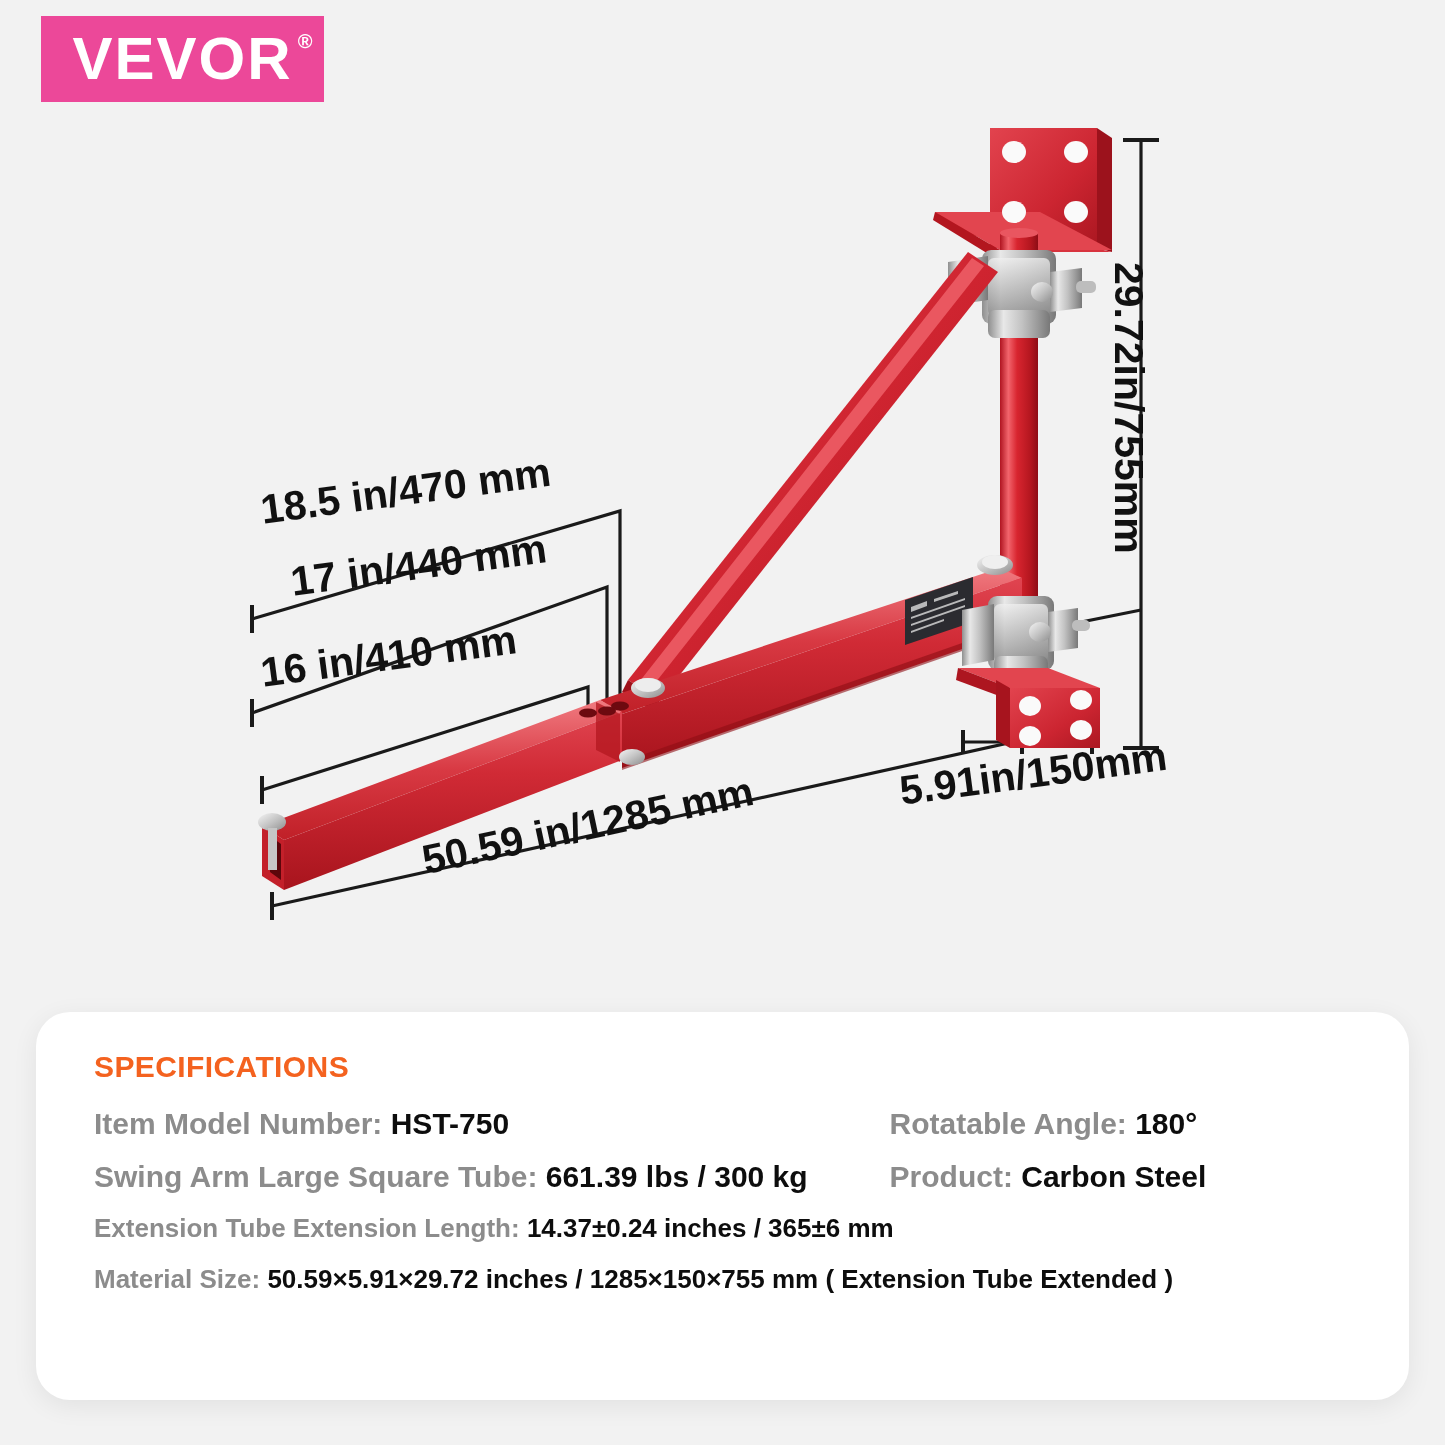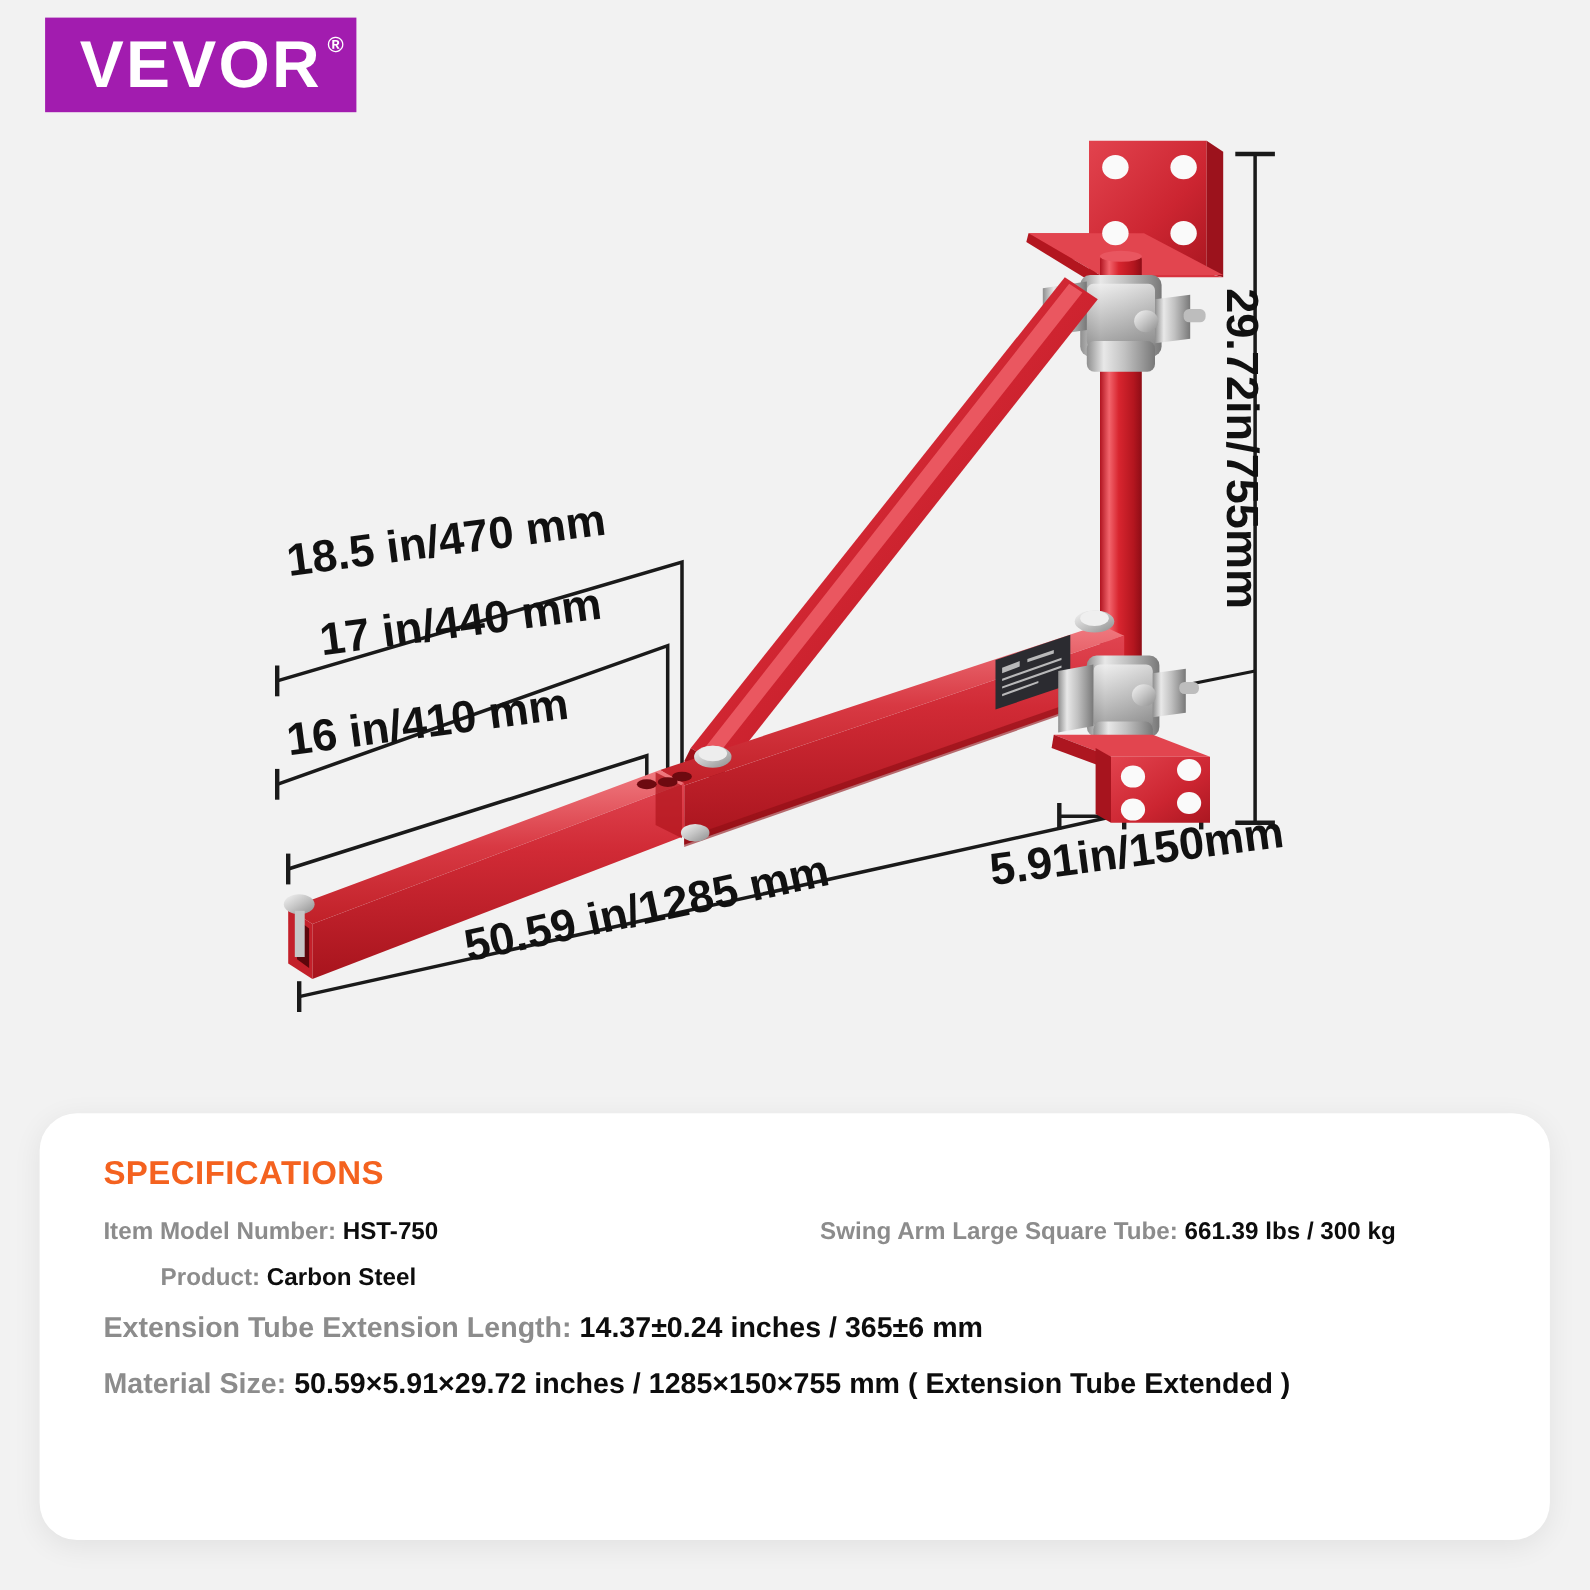--- a/index.html
+++ b/index.html
@@ -6,21 +6,21 @@
   body{
     width:1445px;height:1445px;
     background:#f2f2f2;
     font-family:"Liberation Sans", sans-serif;
     overflow:hidden;
     position:relative;
   }
   
   .logo{
     position:absolute;left:41px;top:16px;width:283px;height:86px;
-    background:#a21caf;
+    background:#ec4899;
     display:flex;align-items:center;justify-content:center;
   }
   .logo-text{
     color:#fff;font-weight:bold;font-size:60px;letter-spacing:2px;
     font-family:"Liberation Sans", sans-serif;
     position:relative;line-height:1;
   }
   .logo-reg{
     position:absolute;right:-22px;top:2px;font-size:20px;font-weight:bold;
   }
@@ -55,21 +55,21 @@
     padding:38px 42px 0 58px;
   }
   .spec-title{
     color:#f4621f;font-size:30px;font-weight:bold;letter-spacing:.4px;
     margin:0 0 20px 0;
   }
   .spec-grid{
     display:grid;grid-template-columns:1fr 1fr;
     column-gap:30px;row-gap:12px;
   }
-  .spec-row{font-size:22px;line-height:1.35;white-space:nowrap;}
+  .spec-row{font-size:30px;line-height:1.35;white-space:nowrap;}
   .spec-row.right{text-align:left;padding-left:52px;}
   .spec-label{color:#8c8c8c;font-weight:bold;}
   .spec-value{color:#0d0d0d;font-weight:bold;}
   .spec-full{
     font-size:26px;line-height:1.35;margin-top:14px;white-space:nowrap;
   }
   .spec-full.second{margin-top:16px;}
 </style>
 </head>
 <body>
@@ -282,20 +282,24 @@
   <div class="dim dim-755">29.72in/755mm</div>
 </div>
 
 <div class="spec-card">
   <div class="spec-title">SPECIFICATIONS</div>
 
   <div class="spec-grid">
     <div class="spec-row">
       <span class="spec-label">Item Model Number:</span>
       <span class="spec-value">HST-750</span>
+    </div>
+    <div class="spec-row right">
+      <span class="spec-label">Rotatable Angle:</span>
+      <span class="spec-value">180°</span>
     </div>
 
     <div class="spec-row">
       <span class="spec-label">Swing Arm Large Square Tube:</span>
       <span class="spec-value">661.39 lbs / 300 kg</span>
     </div>
     <div class="spec-row right">
       <span class="spec-label">Product:</span>
       <span class="spec-value">Carbon Steel</span>
     </div>

